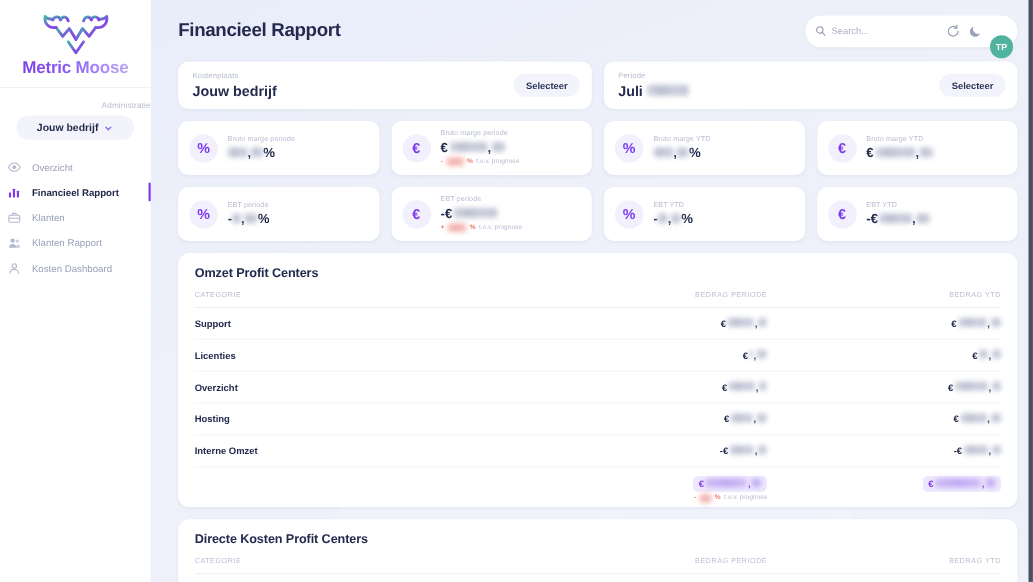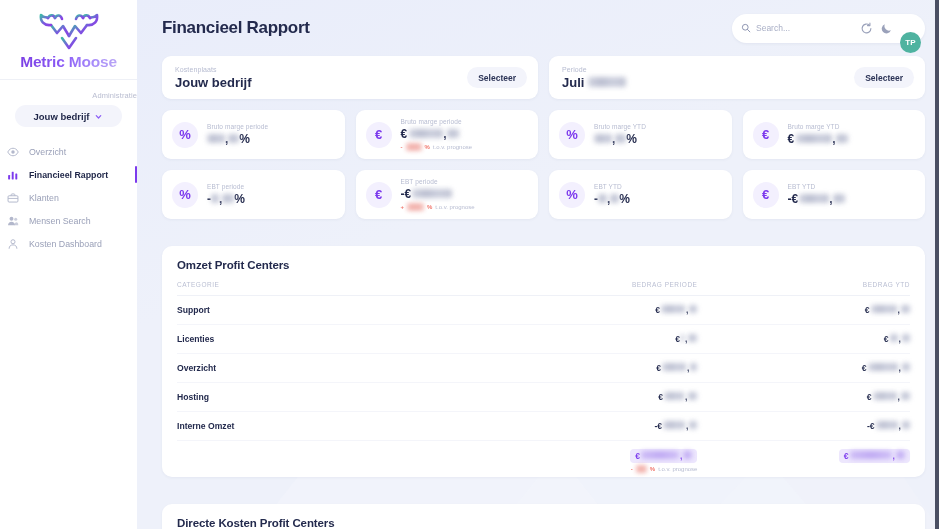--- a/index.html
+++ b/index.html
@@ -151,21 +151,21 @@
     vertical-align: baseline; user-select: none;
   }
   .blur.sm { height: 8px; }
   .blur.md { height: 9px; }
   .blur.lg { height: 10px; }
   .blur.red { background: linear-gradient(90deg,#f3b0ab,#efa39d,#f3b6b0); filter: blur(2.2px);}
   .blur.pur { background: linear-gradient(90deg,#c7b3f5,#b59cf0,#c9b7f6); filter: blur(2.4px);}
 
   
   .panel {
-    background: #fff; border-radius: 10px; margin: 27px 14px 0 25px;
+    background: #fff; border-radius: 10px; margin: 11px 14px 0 25px;
     padding: 13px 15px 0 15px; position: relative; z-index: 3;
     box-shadow: 0 1px 3px rgba(40,50,90,.05);
   }
   .panel-title { font-size: 11.5px; font-weight: 700; color: #232a4d; margin-bottom: 10px; letter-spacing:-.1px;}
   table.tbl { width: 100%; border-collapse: collapse; table-layout: fixed; }
   table.tbl th {
     font-size: 6.5px; color: #b9bed2; font-weight: 400;
     letter-spacing: .5px; padding: 0 0 7px 0; text-align: right;
     border-bottom: 1px solid #eff1f7;
   }
@@ -262,21 +262,21 @@
         <span class="nav-label">Klanten</span>
       </div>
 
       <div class="nav-item">
         <svg class="nav-ico" viewBox="0 0 16 16">
           <circle cx="6" cy="5" r="2.6" fill="currentColor"></circle>
           <path d="M1.4 13.6 C1.4 10.6 3.4 9 6 9 C8.6 9 10.6 10.6 10.6 13.6 Z" fill="currentColor"></path>
           <circle cx="11.6" cy="5.6" r="2" fill="currentColor" opacity=".7"></circle>
           <path d="M10 13.6 C10 11 11.2 9.8 12.6 9.8 C14 9.8 15 11 15 13.6 Z" fill="currentColor" opacity=".7"></path>
         </svg>
-        <span class="nav-label">Mensen Search</span>
+        <span class="nav-label">Klanten Rapport</span>
       </div>
 
       <div class="nav-item">
         <svg class="nav-ico" viewBox="0 0 16 16">
           <circle cx="8" cy="5" r="2.7" fill="none" stroke="currentColor" stroke-width="1.3"></circle>
           <path d="M2.8 13.8 C2.8 10.6 5.2 9.2 8 9.2 C10.8 9.2 13.2 10.6 13.2 13.8" fill="none" stroke="currentColor" stroke-width="1.3" stroke-linecap="round"></path>
         </svg>
         <span class="nav-label">Kosten Dashboard</span>
       </div>
 

